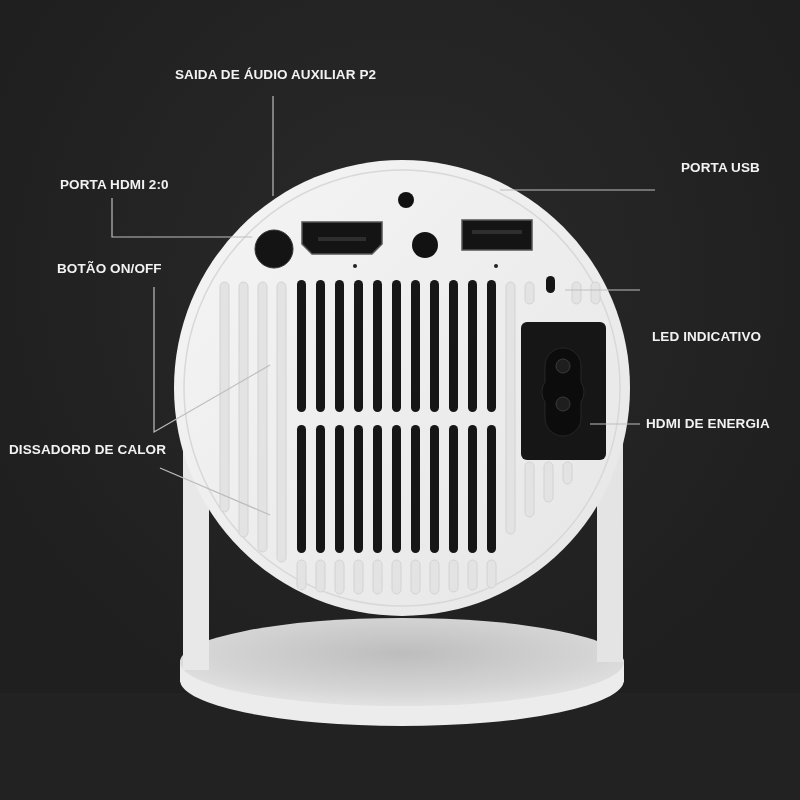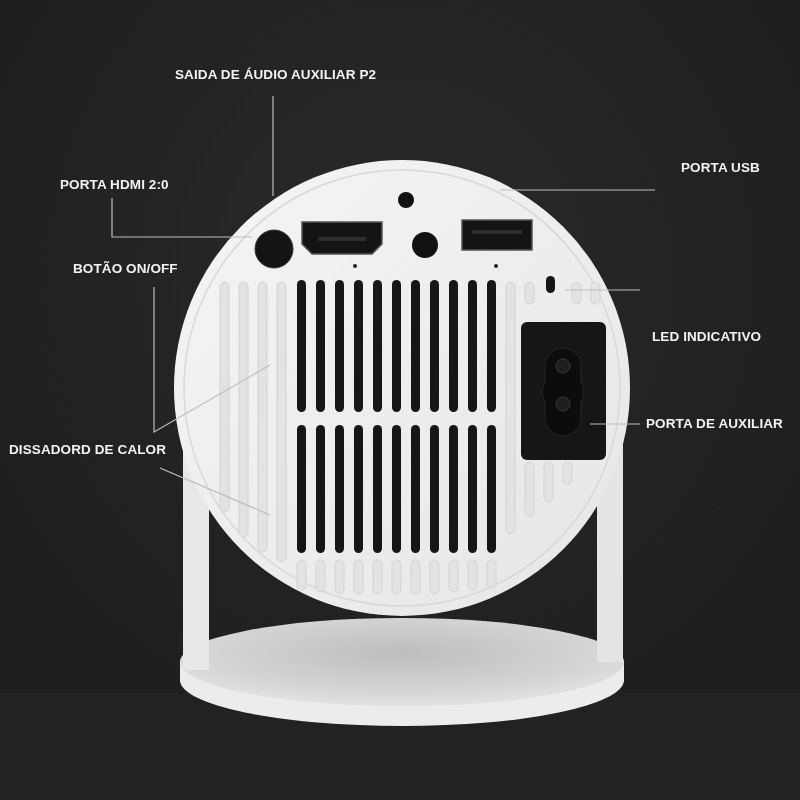--- a/index.html
+++ b/index.html
@@ -121,18 +121,18 @@
       <polyline points="154,287 154,432 270,365"></polyline>
       <line x1="160" y1="468" x2="270" y2="515"></line>
       <line x1="500" y1="190" x2="655" y2="190"></line>
       <line x1="565" y1="290" x2="640" y2="290"></line>
       <line x1="590" y1="424" x2="640" y2="424"></line>
     </g>
   </svg>
 
   <div class="label" style="left:175px; top:67px;">SAIDA DE ÁUDIO AUXILIAR P2</div>
   <div class="label" style="left:60px; top:177px;text-align:center;">PORTA HDMI 2:0</div>
-  <div class="label" style="left:73px; top:261px;">BOTÃO ON/OFF</div>
+  <div class="label" style="left:57px; top:261px;">BOTÃO ON/OFF</div>
   <div class="label" style="left:9px; top:442px;">DISSADORD DE CALOR</div>
   <div class="label" style="left:669px; top:160px;margin-left:12px;">PORTA USB</div>
   <div class="label" style="left:652px; top:291px;margin-top:38px;">LED INDICATIVO</div>
-  <div class="label" style="left:646px; top:416px;">PORTA DE AUXILIAR</div>
+  <div class="label" style="left:646px; top:416px;">HDMI DE ENERGIA</div>
 </div>
 
 </body></html>

